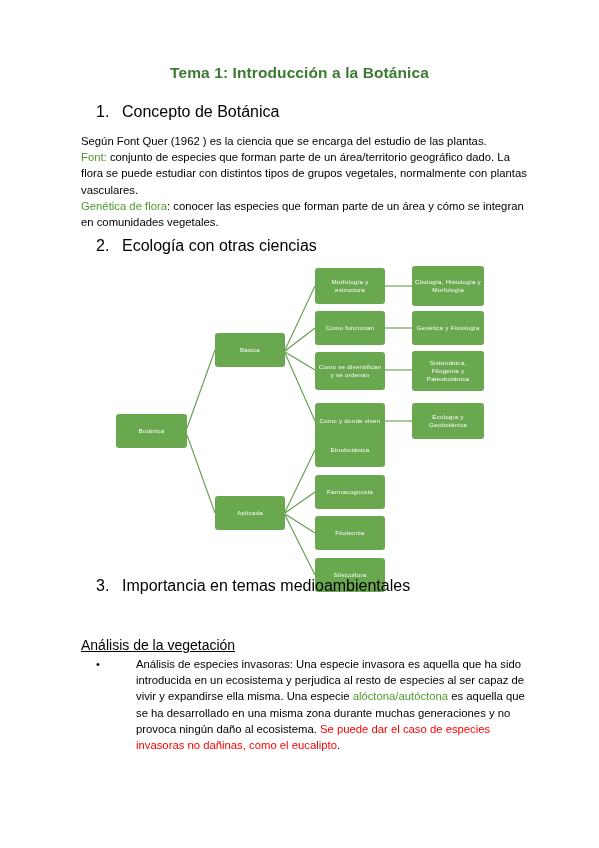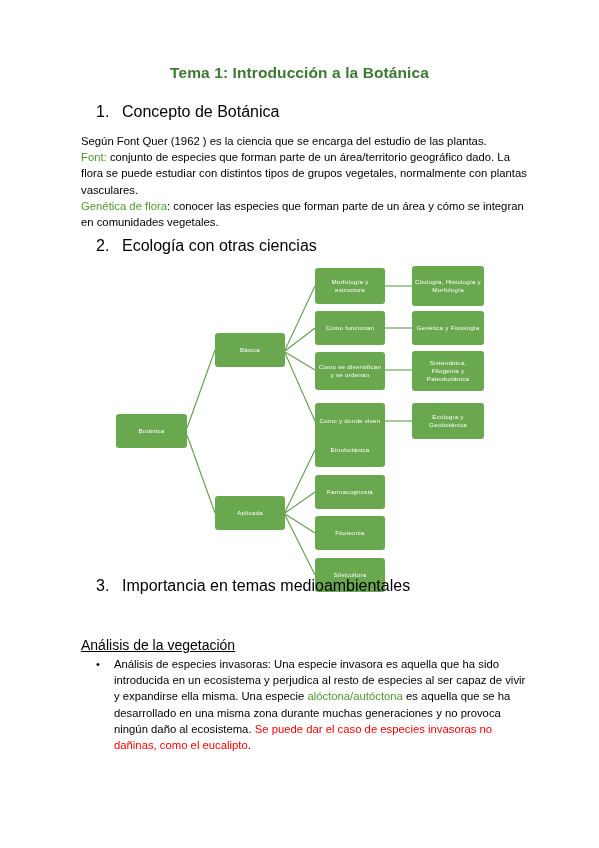--- a/index.html
+++ b/index.html
@@ -113,21 +113,21 @@
     color: #000;
   }
   .bullet-dot {
     position: absolute;
     left: 0;
     top: 0;
     font-size: 11px;
     line-height: 16.2px;
   }
   .bullet-text {
-    margin-left: 18px;
+    margin-left: 40px;
     display: block;
   }
   .red-term { color: #ff0000; }
 </style>
 </head>
 <body>
 
 <div class="page">
 
   <div class="doc-title">Tema 1: Introducción a la Botánica</div>

